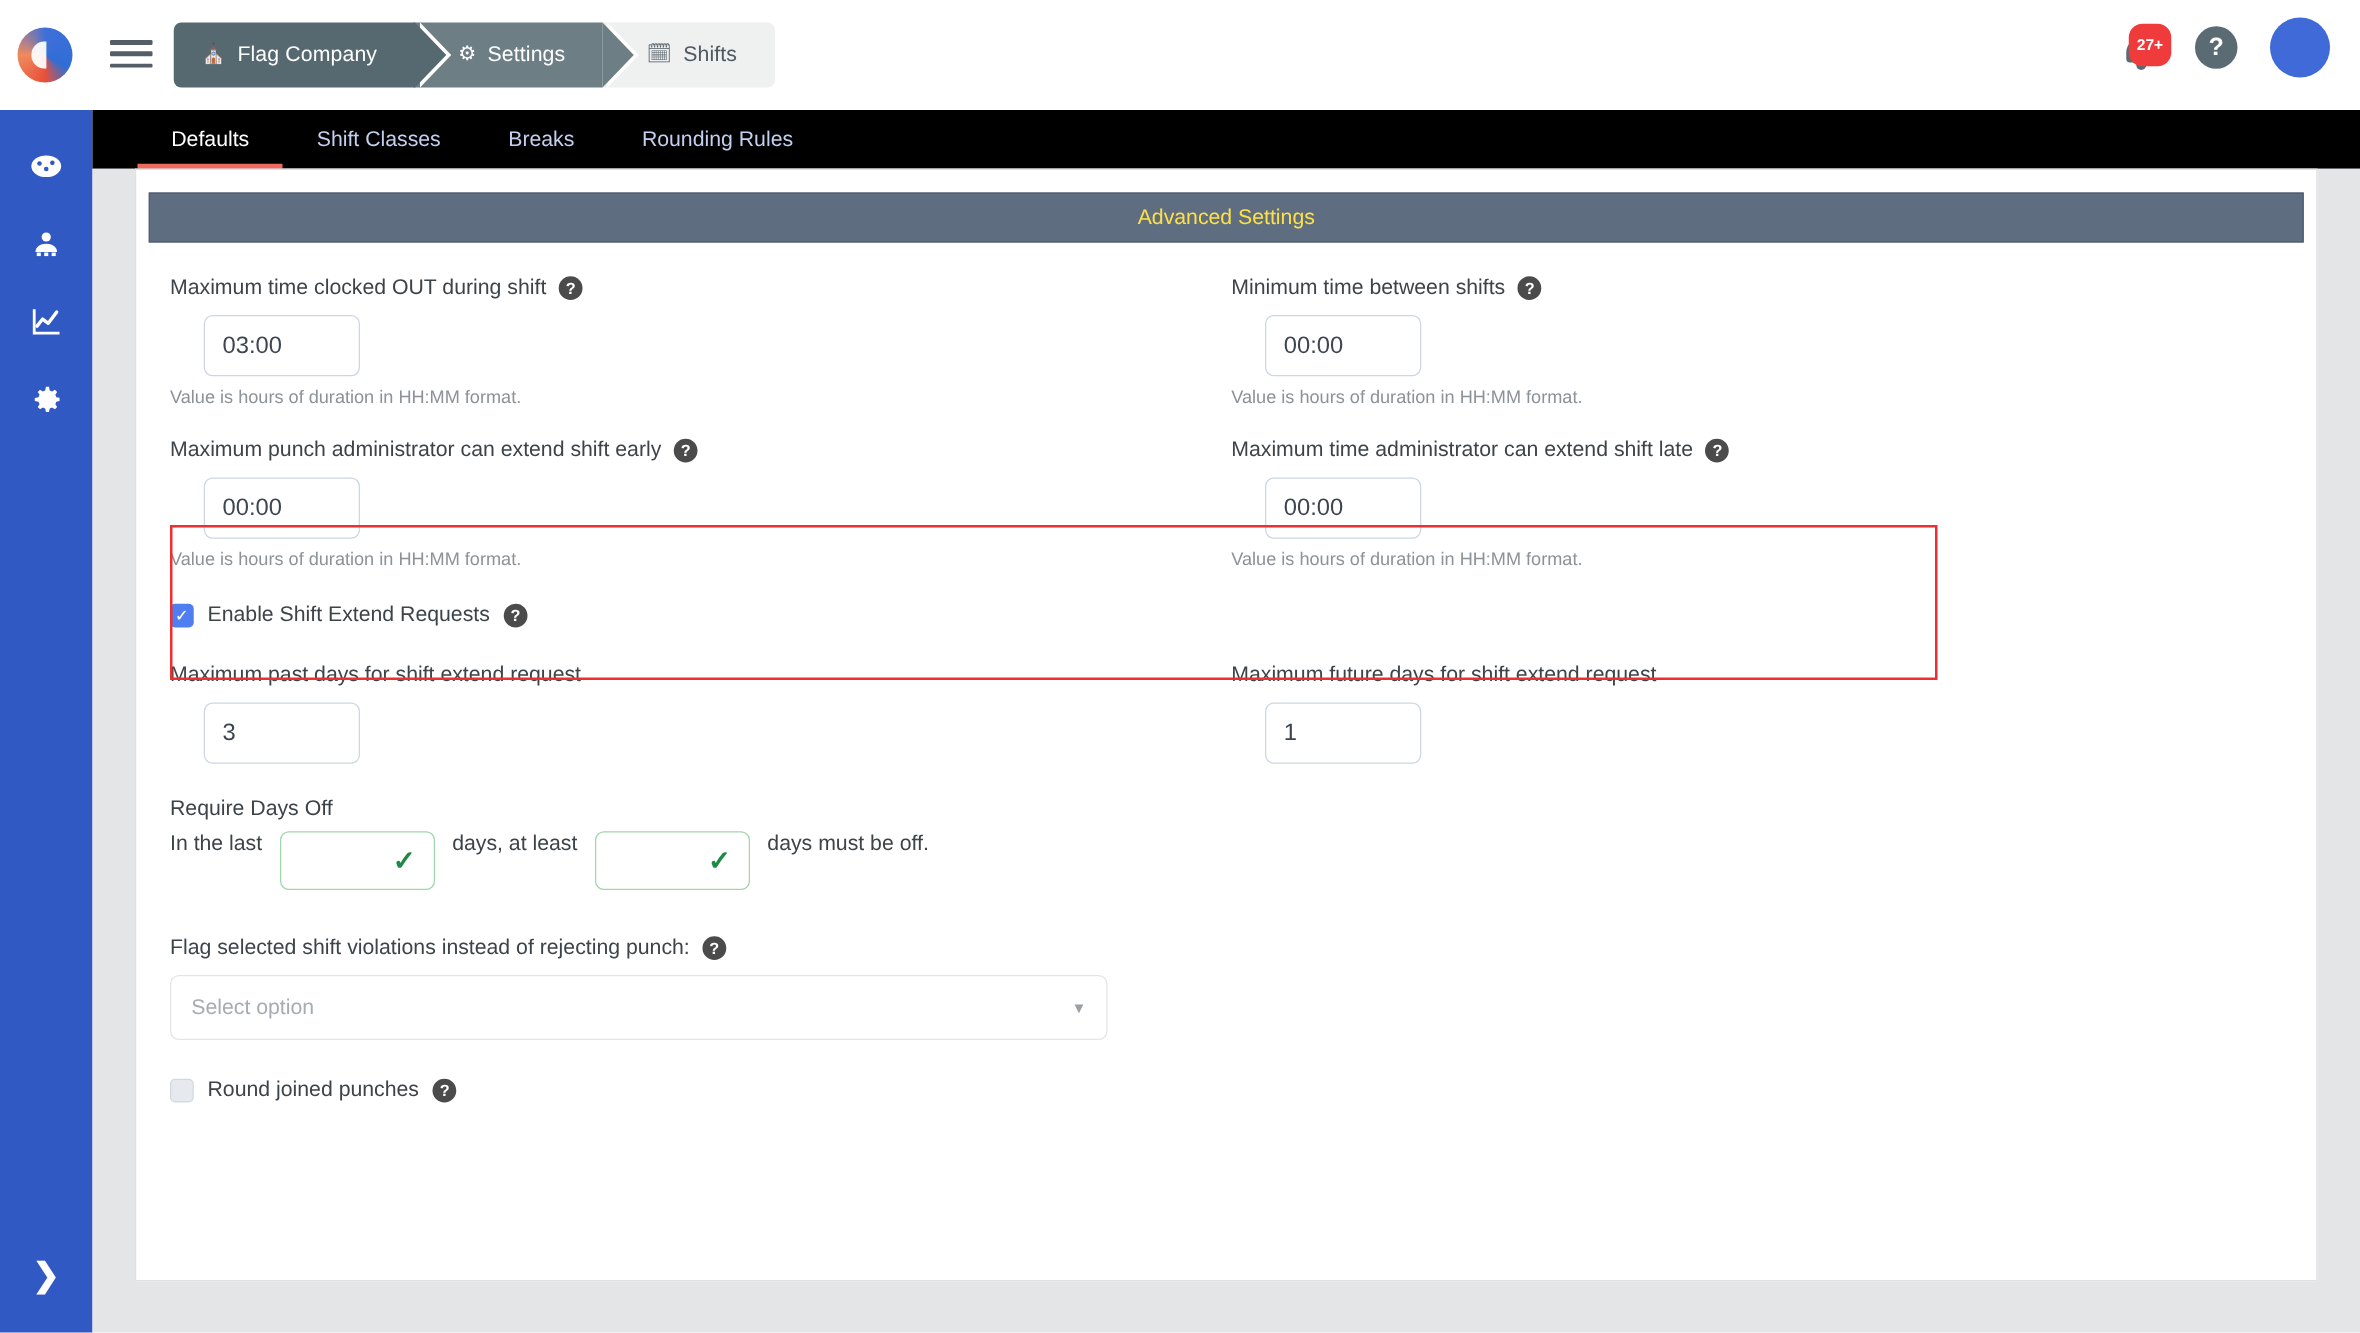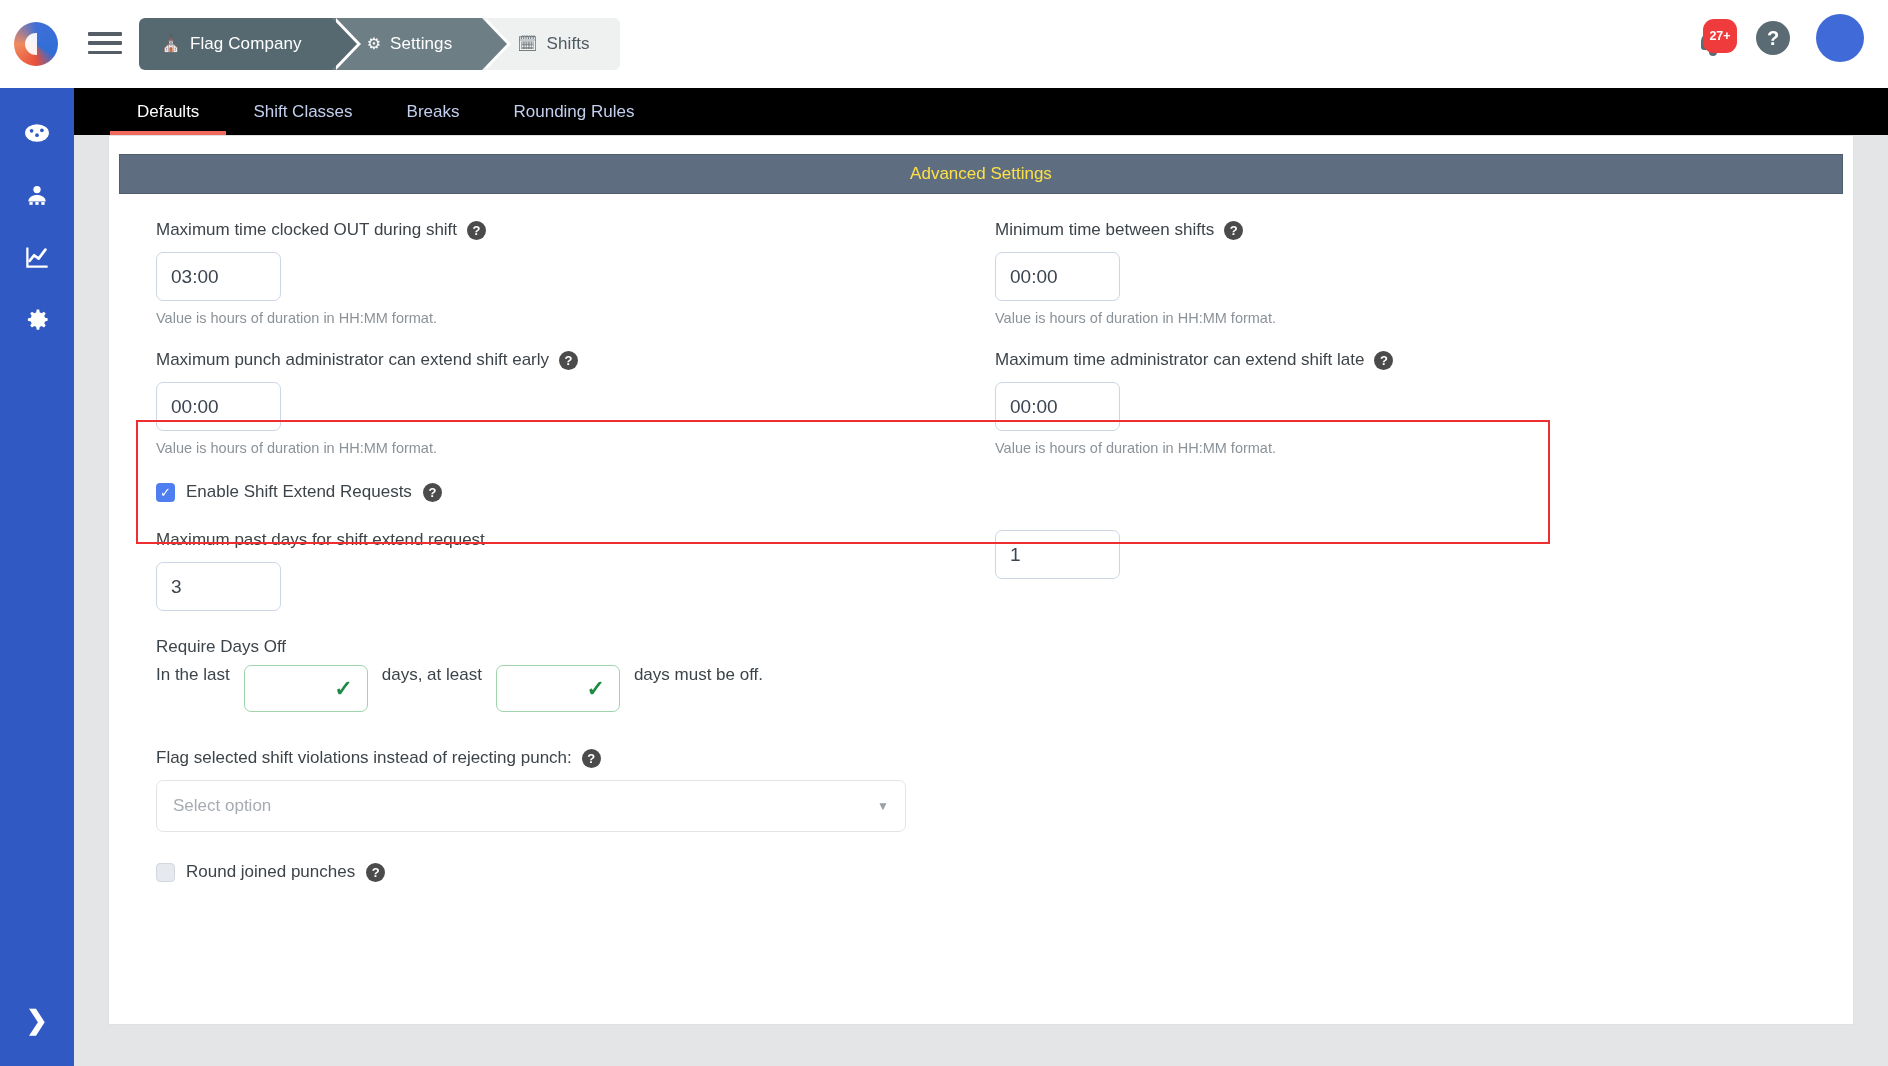--- a/index.html
+++ b/index.html
@@ -119,37 +119,38 @@
   }
   .panel {
     position:absolute; left: 1px; top: 18px; width: 1742px; min-height: 840px;
     background:#ffffff;
   }
   .panel-header {
     margin: 0 9px; height: 40px; background:#5f6d80;
     color:#fde047; font-size: 17px; display:flex; align-items:center; justify-content:center;
     border:1px solid #4f5d6e;
   }
-  .panel-body { padding: 26px 38px 20px 38px; position:relative; }
+  .panel-body { padding: 26px 38px 20px 18px; position:relative; }
 
   .row { display:flex; position:relative; }
   .col { width: 50%; position:relative; }
   .col.left { padding-left: 8px; }
   .col.right { padding-left: 14px; }
 
   .fieldlabel { font-size: 17px; color:#3d4449; display:flex; align-items:center; gap:10px; margin-bottom: 12px; }
   .qmark {
     width: 19px; height: 19px; border-radius:50%; background:#4b4b4b; color:#ffffff;
     font-size: 13px; font-weight:700; display:inline-flex; align-items:center; justify-content:center;
     cursor:pointer; flex: 0 0 auto;
   }
   .txtinput {
     width: 125px; height: 49px; border: 1px solid #ccd6e4; border-radius: 7px;
     font-size: 19px; color:#3c4550; padding: 0 14px; outline:none; background:#fff;
     font-family: "Liberation Sans", sans-serif;
+    margin-left: 27px;
   }
   .helptext { font-size: 14.5px; color:#8b9298; margin-top: 9px; }
 
   .hl-box {
     position:absolute; left: 26px; top: 226px; width: 1414px; height: 124px;
     border: 2.5px solid #ef2f2f; pointer-events:none; z-index: 8;
   }
 
   .cbrow { display:flex; align-items:center; gap: 11px; font-size: 17px; color:#3d4449; }
   .cb-on {
@@ -309,20 +310,23 @@
         </div>
 
         <div class="row" style="margin-top:28px;">
           <div class="col left">
             <div class="fieldlabel">
               <span>Maximum past days for shift extend request</span>
             </div>
             <input class="txtinput" type="text" value="3" style="">
           </div>
           <div class="col right">
+            <div class="fieldlabel">
+              <span>Maximum future days for shift extend request</span>
+            </div>
             <input class="txtinput" type="text" value="1" style="">
           </div>
         </div>
 
         <div style="margin-top:26px; padding-left:8px;">
           <div class="fieldlabel" style="margin-bottom:8px;">Require Days Off</div>
           <div class="daysoff-line">
             <span>In the last</span>
             <div class="greensel">
               <span class="chk">✓</span>

